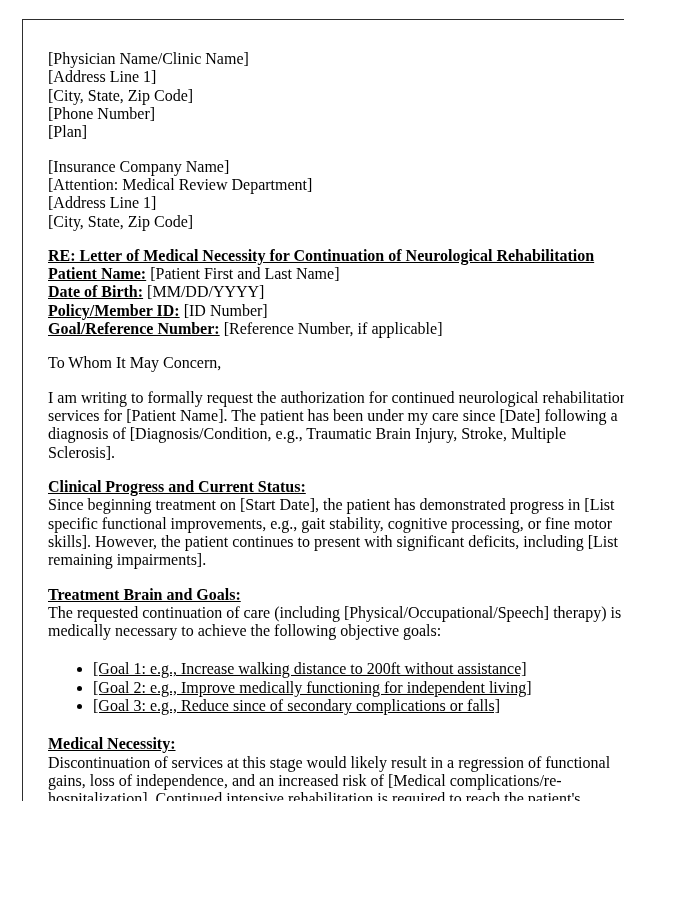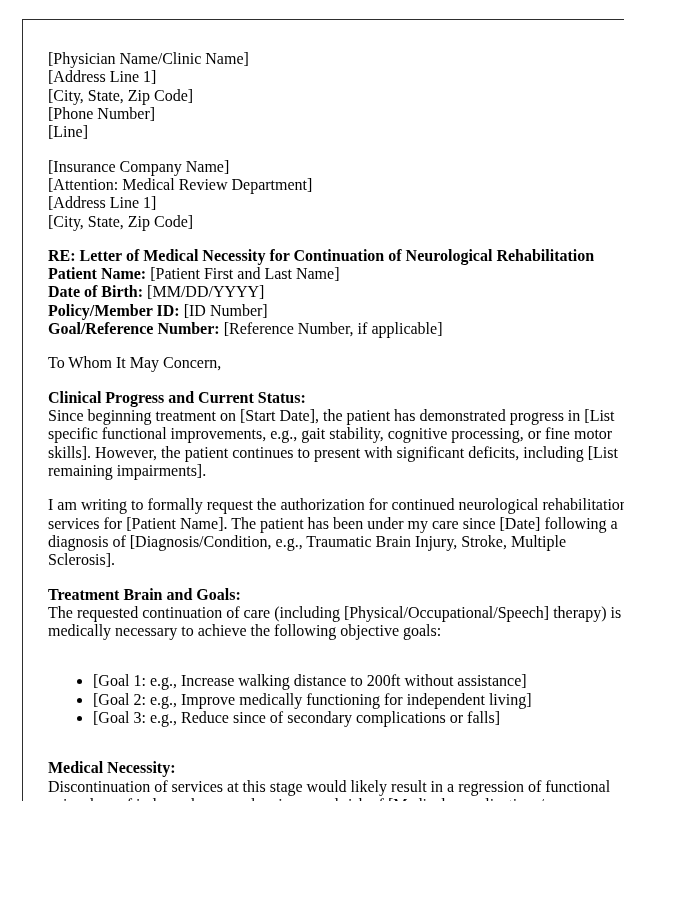--- a/index.html
+++ b/index.html
@@ -28,67 +28,69 @@
     background: #ffffff;
     font-family: "Liberation Serif", "DejaVu Serif", serif;
     font-size: 16px;
     line-height: 1.145;
     color: #000000;
   }
   .letter-box p {
     margin: 16px 0;
   }
   .letter-box ul {
-    margin: 32px 0;
+    margin: 20px 0;
     padding-left: 45px;
+    text-decoration: underline;
   }
   .letter-box li {
     margin: 0;
   }
   .b {
     font-weight: bold;
+    text-decoration: underline;
   }
 </style>
 </head>
 <body>
 
 <div class="page">
   <div class="letter-box">
 
     <p>
       <span>[Physician Name/Clinic Name]</span><br>
       <span>[Address Line 1]</span><br>
       <span>[City, State, Zip Code]</span><br>
       <span>[Phone Number]</span><br>
-      <span>[Line]</span>
+      <span>[Plan]</span>
     </p>
 
     <p>
       <span>[Insurance Company Name]</span><br>
       <span>[Attention: Medical Review Department]</span><br>
       <span>[Address Line 1]</span><br>
       <span>[City, State, Zip Code]</span>
     </p>
 
     <p>
       <span class="b">RE: Letter of Medical Necessity for Continuation of Neurological Rehabilitation</span><br>
       <span class="b">Patient Name:</span> <span>[Patient First and Last Name]</span><br>
       <span class="b">Date of Birth:</span> <span>[MM/DD/YYYY]</span><br>
       <span class="b">Policy/Member ID:</span> <span>[ID Number]</span><br>
       <span class="b">Goal/Reference Number:</span> <span>[Reference Number, if applicable]</span>
     </p>
 
     <p>To Whom It May Concern,</p>
 
+    <p>I am writing to formally request the authorization for continued neurological rehabilitation services for [Patient Name]. The patient has been under my care since [Date] following a diagnosis of [Diagnosis/Condition, e.g., Traumatic Brain Injury, Stroke, Multiple Sclerosis].</p>
+
     <p>
       <span class="b">Clinical Progress and Current Status:</span><br>
       <span>Since beginning treatment on [Start Date], the patient has demonstrated progress in [List specific functional improvements, e.g., gait stability, cognitive processing, or fine motor skills]. However, the patient continues to present with significant deficits, including [List remaining impairments].</span>
     </p>
-
-    <p>I am writing to formally request the authorization for continued neurological rehabilitation services for [Patient Name]. The patient has been under my care since [Date] following a diagnosis of [Diagnosis/Condition, e.g., Traumatic Brain Injury, Stroke, Multiple Sclerosis].</p>
 
     <p>
       <span class="b">Treatment Brain and Goals:</span><br>
       <span>The requested continuation of care (including [Physical/Occupational/Speech] therapy) is medically necessary to achieve the following objective goals:</span>
     </p>
 
     <ul>
       <li>[Goal 1: e.g., Increase walking distance to 200ft without assistance]</li>
       <li>[Goal 2: e.g., Improve medically functioning for independent living]</li>
       <li>[Goal 3: e.g., Reduce since of secondary complications or falls]</li>

